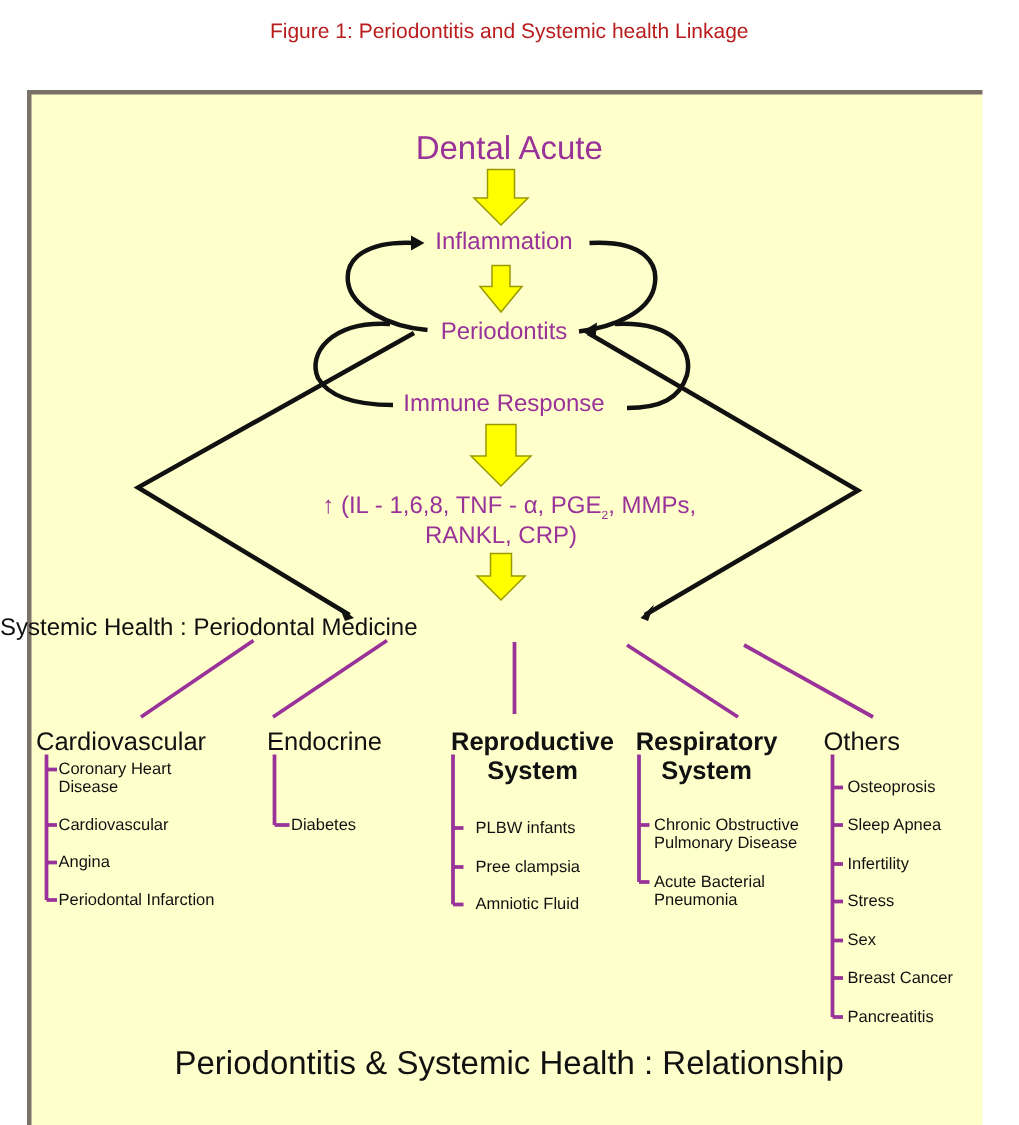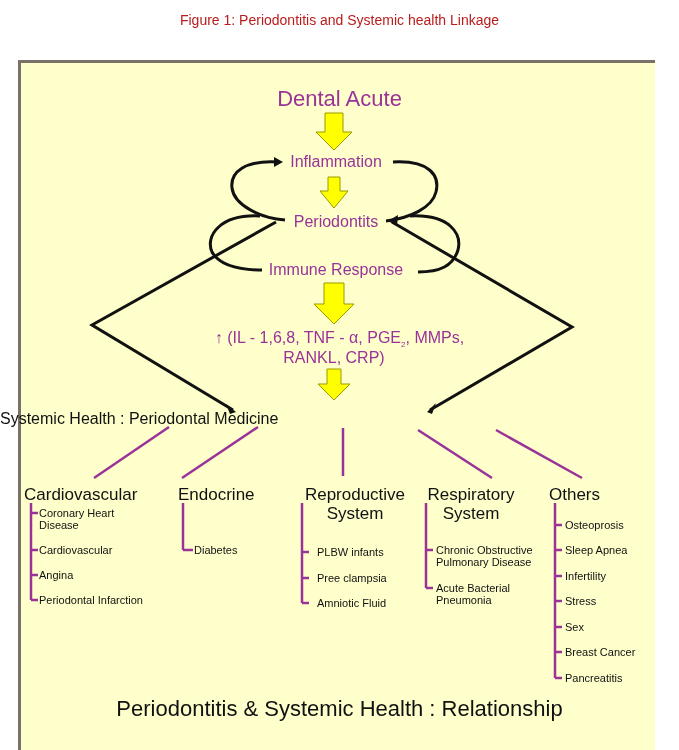--- a/index.html
+++ b/index.html
@@ -101,25 +101,25 @@
 <div class="t mag" style="left:0;width:672px;text-align:center;top:213px;font-size:16px;">Periodontits</div>
 <div class="t mag" style="left:0;width:672px;text-align:center;top:261px;font-size:16px;">Immune Response</div>
 
 <div class="t mag" style="left:0;width:679px;text-align:center;top:329px;font-size:16px;"><span>↑ (IL - 1,6,8, TNF - α, PGE</span><sub style="font-size:8px;">2</sub><span>, MMPs,</span></div>
 <div class="t mag" style="left:0;width:668px;text-align:center;top:349px;font-size:16px;">RANKL, CRP)</div>
 
 <div class="t blk" style="left:0;width:672px;top:410px;font-size:16px;">Systemic Health : Periodontal Medicine</div>
 
 <div class="t cat" style="left:24px;top:485px;">Cardiovascular</div>
 <div class="t cat" style="left:178px;top:485px;">Endocrine</div>
-<div class="t cat" style="left:297px;top:485px;width:116px;">
+<div class="t cat" style="left:297px;top:485px;width:116px;font-weight:bold;">
   <div>Reproductive</div>
   <div>System</div>
 </div>
-<div class="t cat" style="left:421px;top:485px;width:100px;">
+<div class="t cat" style="left:421px;top:485px;width:100px;font-weight:bold;">
   <div>Respiratory</div>
   <div>System</div>
 </div>
 <div class="t cat" style="left:549px;top:485px;">Others</div>
 
 <div class="t item" style="left:39px;top:507px;">
   <div>Coronary Heart</div>
   <div>Disease</div>
 </div>
 <div class="t item" style="left:39px;top:544px;">Cardiovascular</div>

